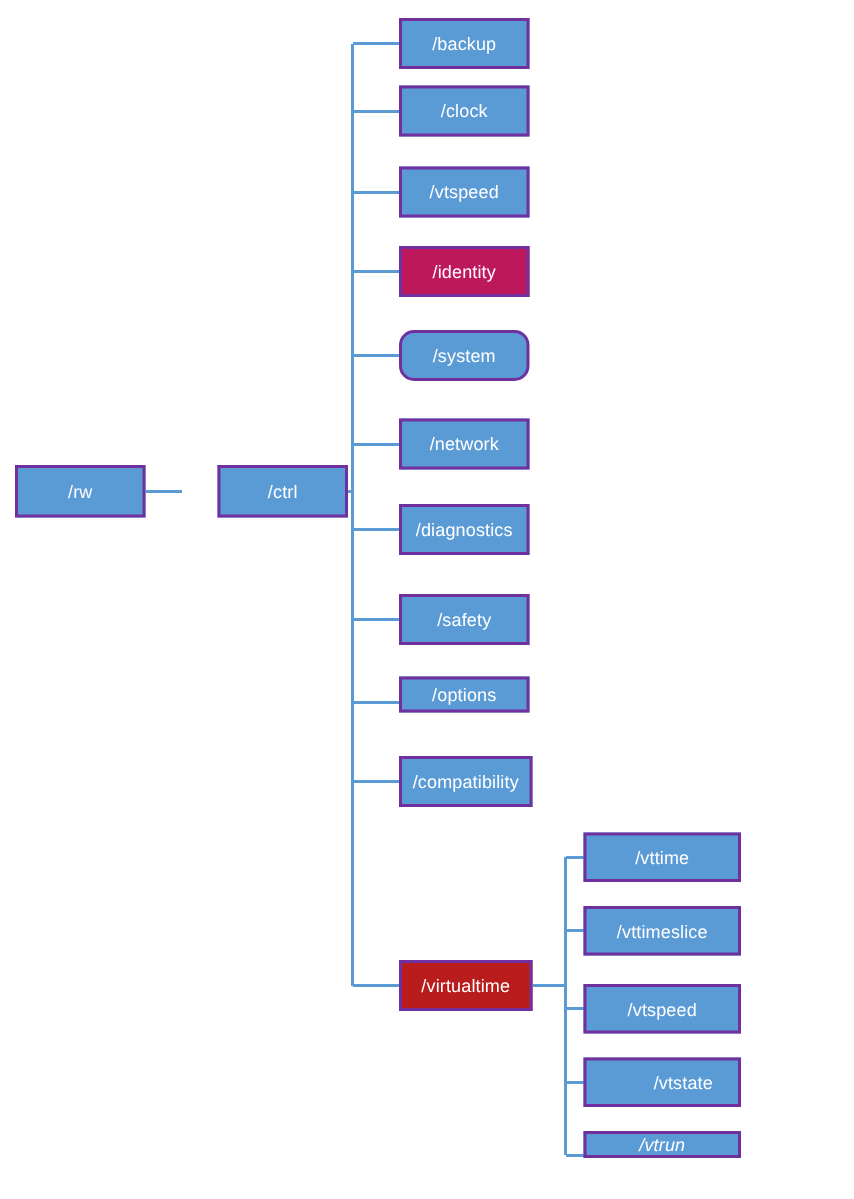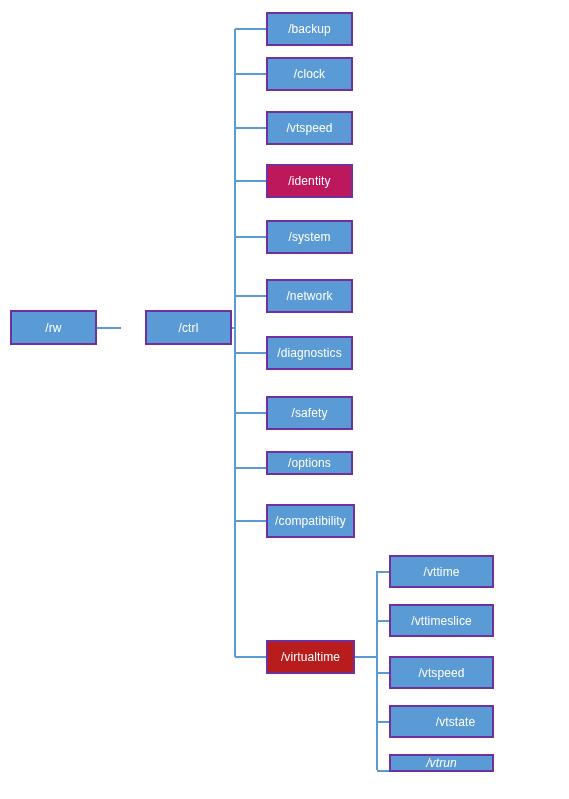--- a/index.html
+++ b/index.html
@@ -88,21 +88,21 @@
       </div>
       <div class="node-box" style="left: 266px; top: 57px; width: 87px; height: 34px; background: rgb(91, 155, 213); border-color: rgb(112, 48, 160); color: rgb(255, 255, 255);">
         <span class="node-label">/clock</span>
       </div>
       <div class="node-box" style="left: 266px; top: 111px; width: 87px; height: 34px; background: rgb(91, 155, 213); border-color: rgb(112, 48, 160); color: rgb(255, 255, 255);">
         <span class="node-label">/vtspeed</span>
       </div>
       <div class="node-box" style="left: 266px; top: 164px; width: 87px; height: 34px; background: #be185d; border-color: rgb(112, 48, 160); color: rgb(255, 255, 255);">
         <span class="node-label">/identity</span>
       </div>
-      <div class="node-box" style="left: 266px; top: 220px; width: 87px; height: 34px; background: rgb(91, 155, 213); border-color: rgb(112, 48, 160); color: rgb(255, 255, 255);">
+      <div class="node-box" style="left: 266px; top: 220px; width: 87px; height: 34px; background: rgb(91, 155, 213); border-color: rgb(112, 48, 160); color: rgb(255, 255, 255); border-radius: 10px;">
         <span class="node-label">/system</span>
       </div>
       <div class="node-box" style="left: 266px; top: 279px; width: 87px; height: 34px; background: rgb(91, 155, 213); border-color: rgb(112, 48, 160); color: rgb(255, 255, 255);">
         <span class="node-label">/network</span>
       </div>
       <div class="node-box" style="left: 266px; top: 336px; width: 87px; height: 34px; background: rgb(91, 155, 213); border-color: rgb(112, 48, 160); color: rgb(255, 255, 255);">
         <span class="node-label">/diagnostics</span>
       </div>
       <div class="node-box" style="left: 266px; top: 396px; width: 87px; height: 34px; background: rgb(91, 155, 213); border-color: rgb(112, 48, 160); color: rgb(255, 255, 255);">
         <span class="node-label">/safety</span>

